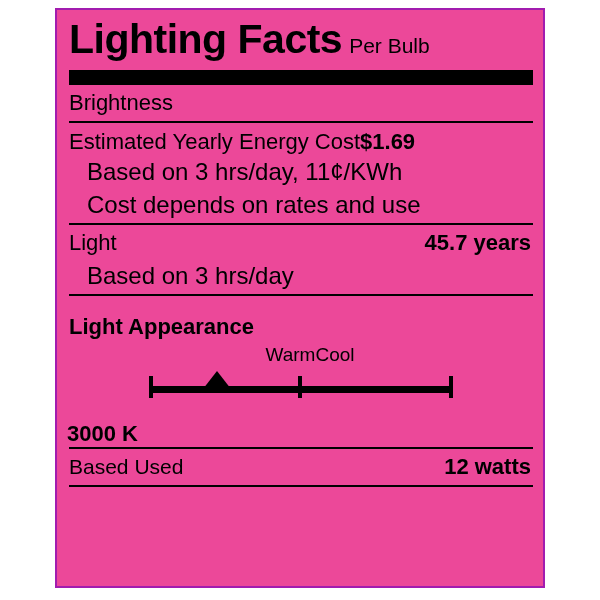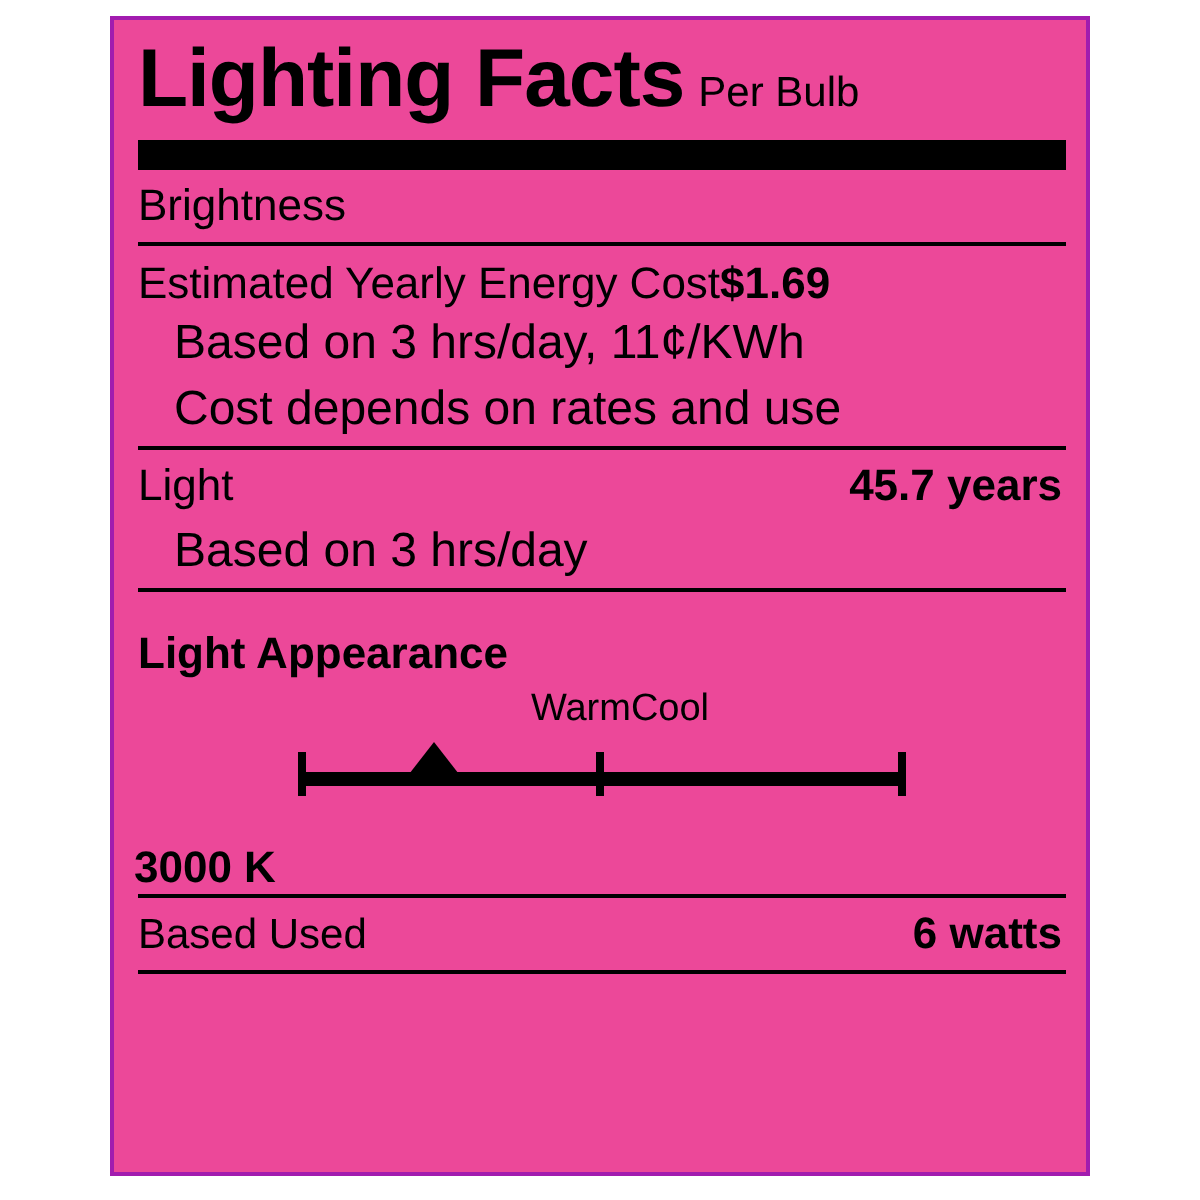--- a/index.html
+++ b/index.html
@@ -202,21 +202,21 @@
         <div class="scale-tick tick-mid"></div>
         <div class="scale-tick tick-right"></div>
         <div class="marker"></div>
       </div>
       <div class="kelvin">3000 K</div>
 
       <div class="rule"></div>
 
       <div class="row row-energy">
         <span class="row-main">Based Used</span>
-        <span class="row-value">6 watts</span>
+        <span class="row-value">12 watts</span>
       </div>
 
       <div class="rule"></div>
 
       <div class="bottom-space"></div>
 
     </div>
   </div>
 </div>
 

